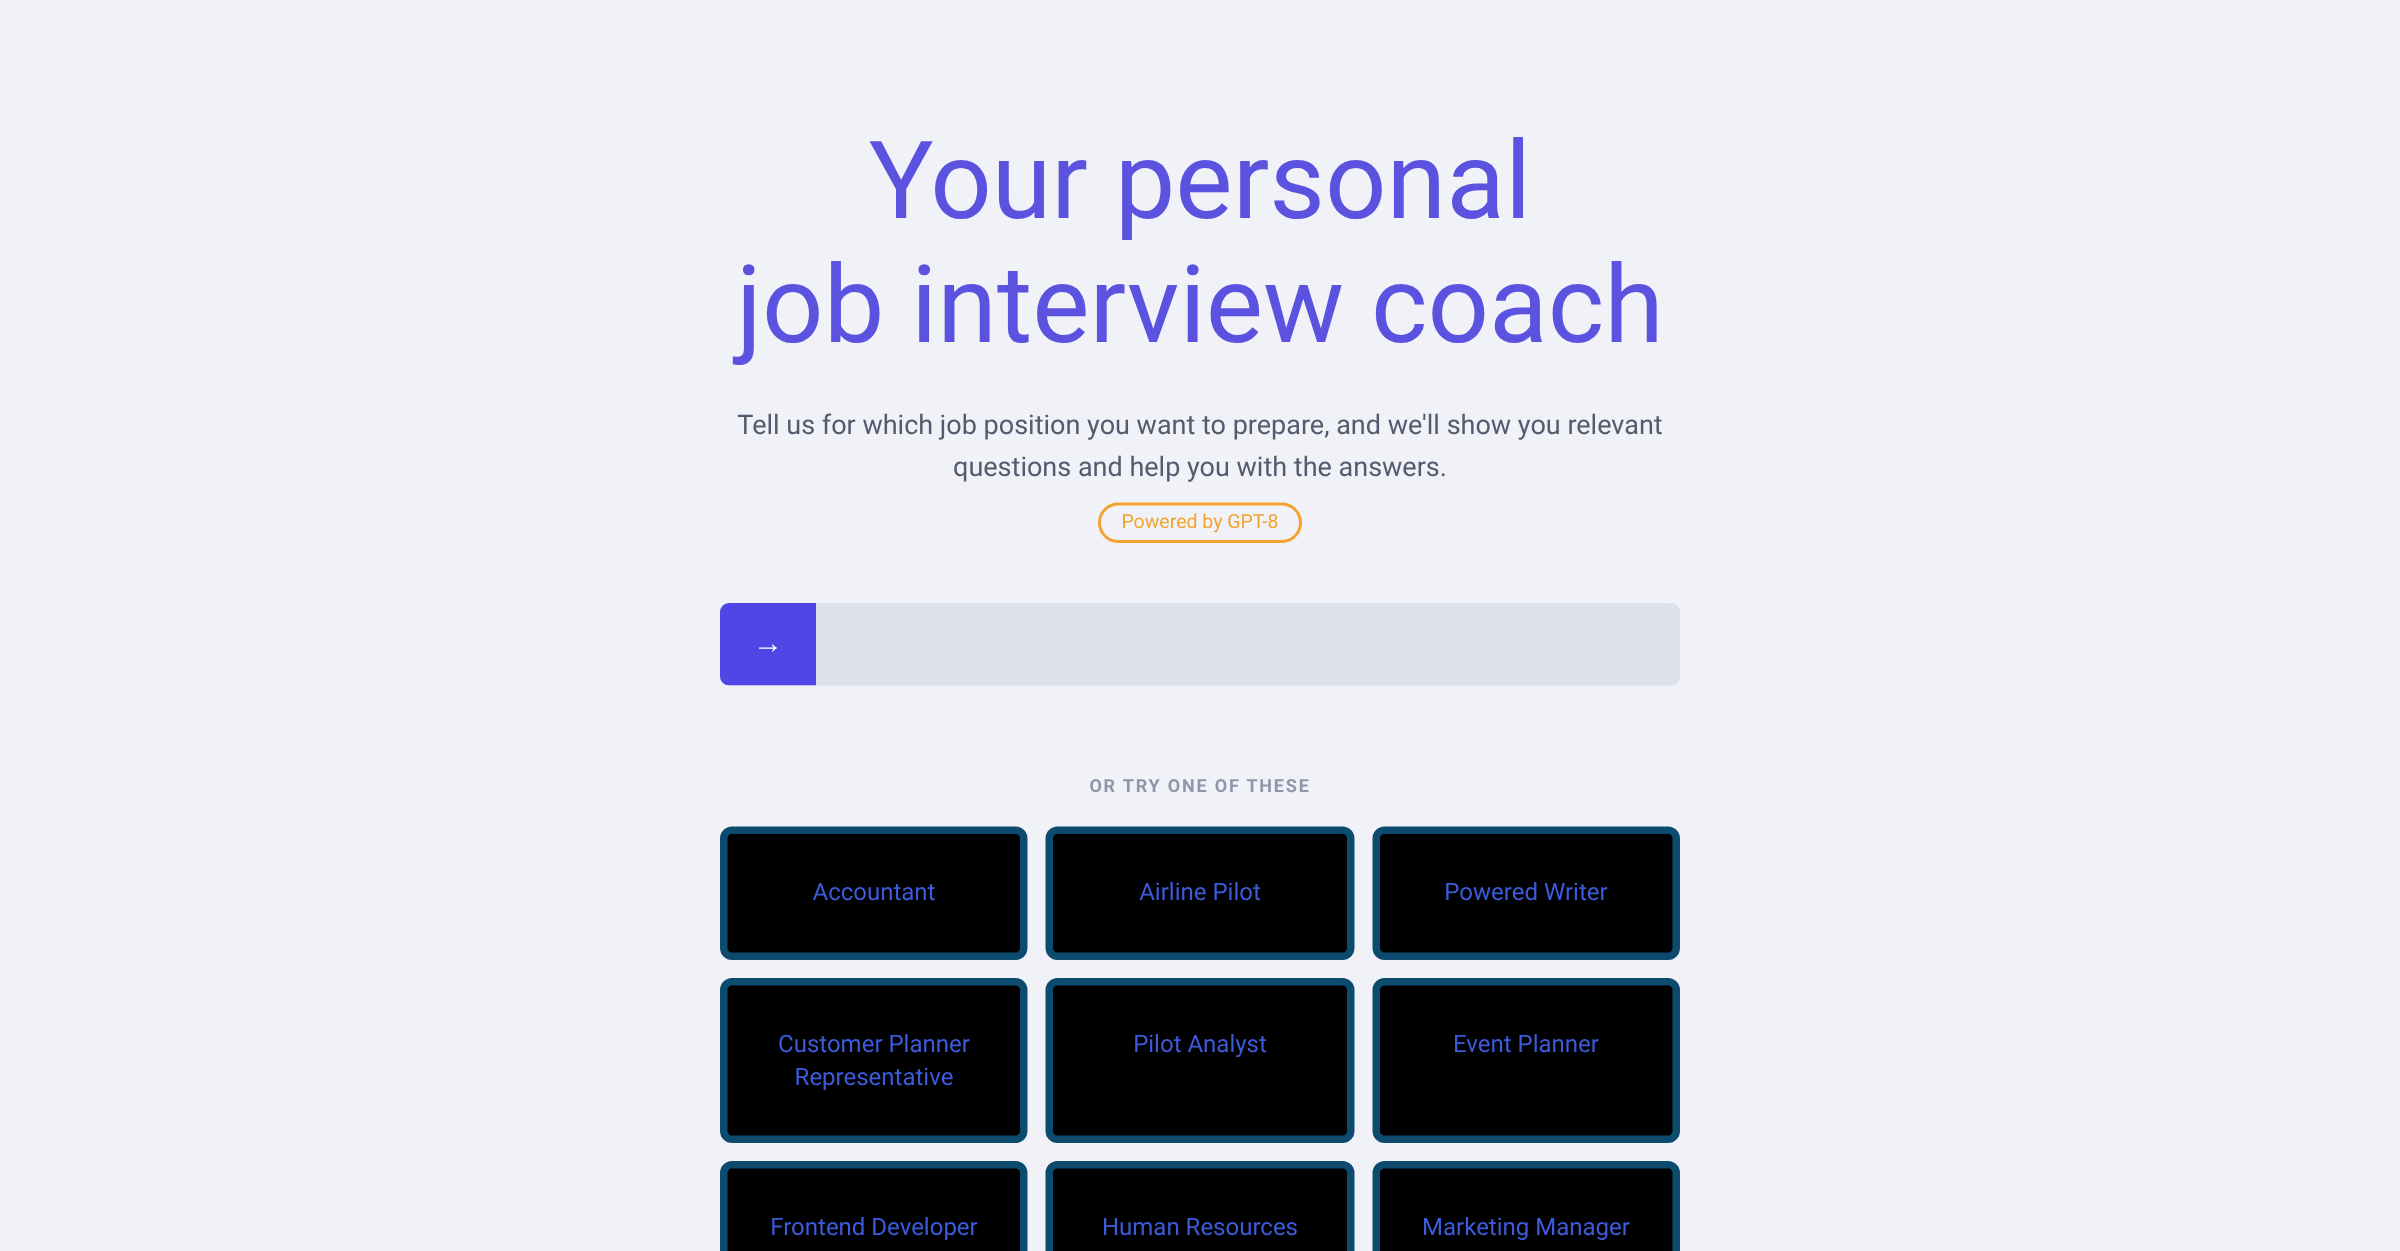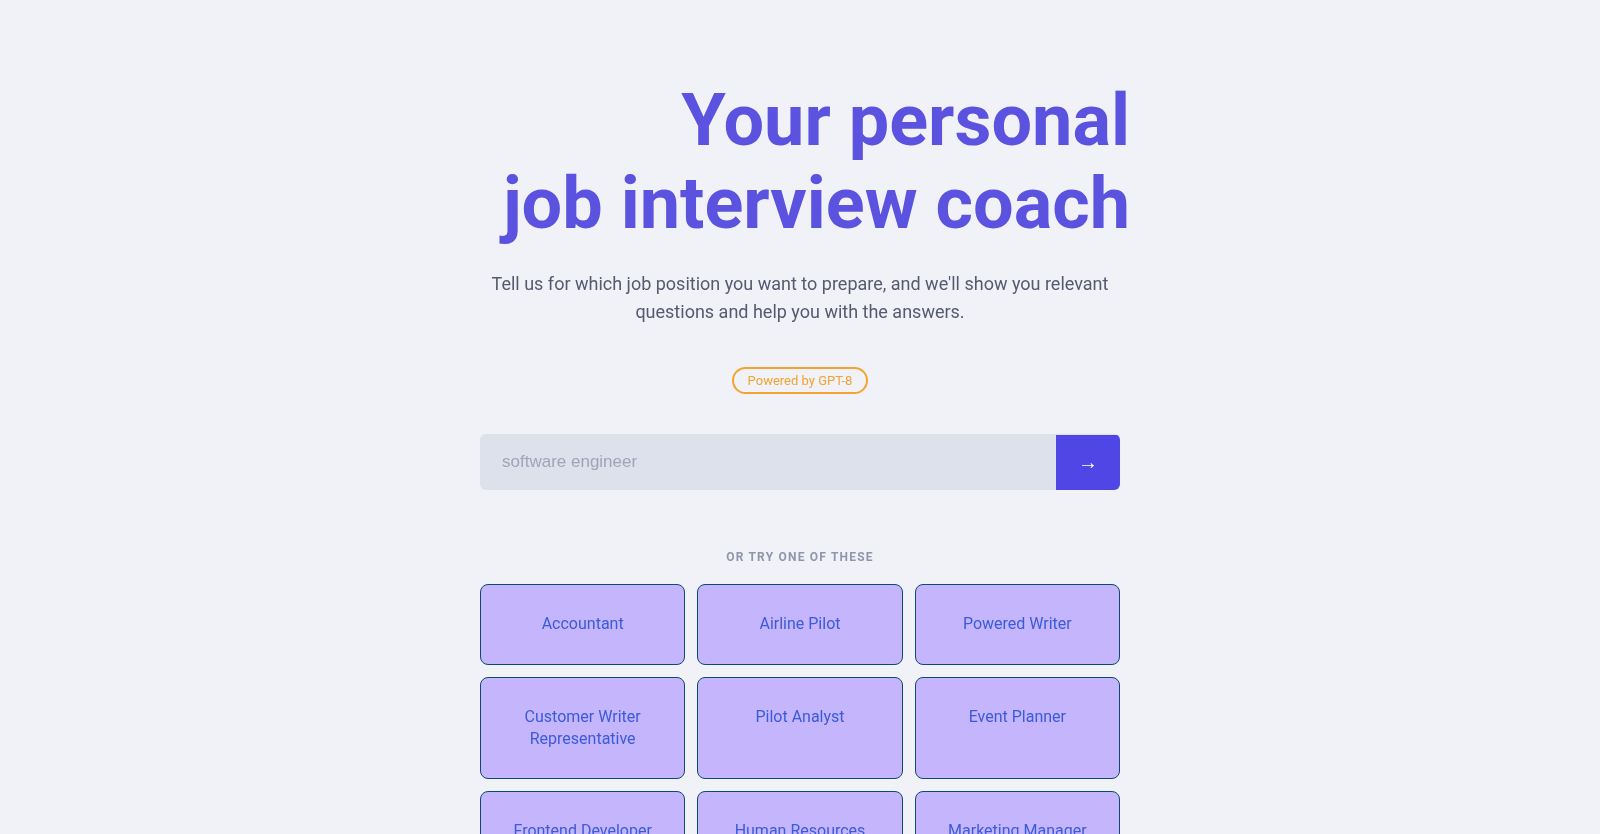--- a/index.html
+++ b/index.html
@@ -20,32 +20,31 @@
     .hero {
       width: 100%;
       max-width: 700px;
       text-align: center;
       margin-top: 80px;
       padding: 0 20px;
     }
 
     .hero-title {
       font-size: 72px;
-      font-weight: 700;
+      font-weight: 400;
       color: #5b52e0;
       line-height: 1.15;
       margin-bottom: 24px;
-      text-align: right;
     }
 
     .hero-subtitle {
       font-size: 18px;
       color: #555a6e;
       line-height: 1.6;
-      margin-bottom: 40px;
+      margin-bottom: 8px;
     }
 
     .powered-badge {
       display: inline-block;
       border: 2px solid #f4a230;
       border-radius: 20px;
       padding: 4px 14px;
       font-size: 13px;
       color: #f4a230;
       margin-bottom: 40px;
@@ -107,22 +106,22 @@
       margin-bottom: 20px;
     }
 
     .suggestions-grid {
       display: grid;
       grid-template-columns: repeat(3, 1fr);
       gap: 12px;
     }
 
     .suggestion-card {
-      background: #c4b5fd;
-      border: 1px solid #0c4a6e;
+      background: #000000;
+      border: 5px solid #0c4a6e;
       border-radius: 8px;
       padding: 28px 20px;
       cursor: pointer;
       font-size: 16px;
       color: #3b5bdb;
       font-weight: 400;
       text-align: center;
       transition: box-shadow 0.2s;
       line-height: 1.4;
     }
@@ -133,32 +132,31 @@
 <div class="hero">
   <h1 class="hero-title">
     <span>Your personal</span><br>
     <span>job interview coach</span>
   </h1>
   <p class="hero-subtitle">Tell us for which job position you want to prepare, and we'll show you relevant questions and help you with the answers.</p>
   <span class="powered-badge">Powered by GPT-8</span>
 </div>
 
 <div class="search-container">
-  <input class="search-input" type="text" placeholder="software engineer" style="">
   <button class="search-button">
     <span class="arrow-icon">→</span>
   </button>
 </div>
 
 <div class="suggestions-section">
   <p class="suggestions-label">OR TRY ONE OF THESE</p>
   <div class="suggestions-grid">
   <div class="suggestion-card">Accountant</div>
       <div class="suggestion-card">Airline Pilot</div>
       <div class="suggestion-card">Powered Writer</div>
-      <div class="suggestion-card">Customer Writer Representative</div>
+      <div class="suggestion-card">Customer Planner Representative</div>
       <div class="suggestion-card">Pilot Analyst</div>
       <div class="suggestion-card">Event Planner</div>
       <div class="suggestion-card">Frontend Developer</div>
       <div class="suggestion-card">Human Resources Manager</div>
       <div class="suggestion-card">Marketing Manager</div>
     </div>
 </div>
 
 </body></html>

